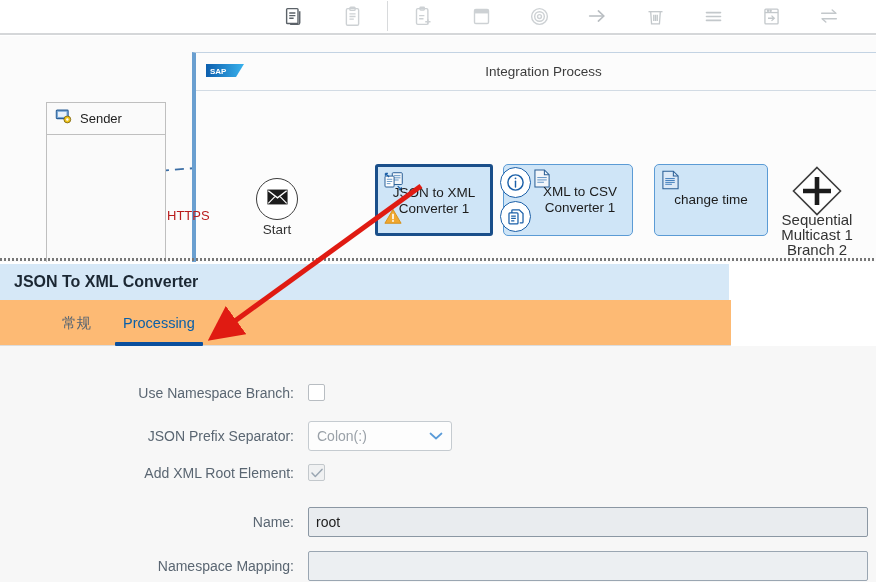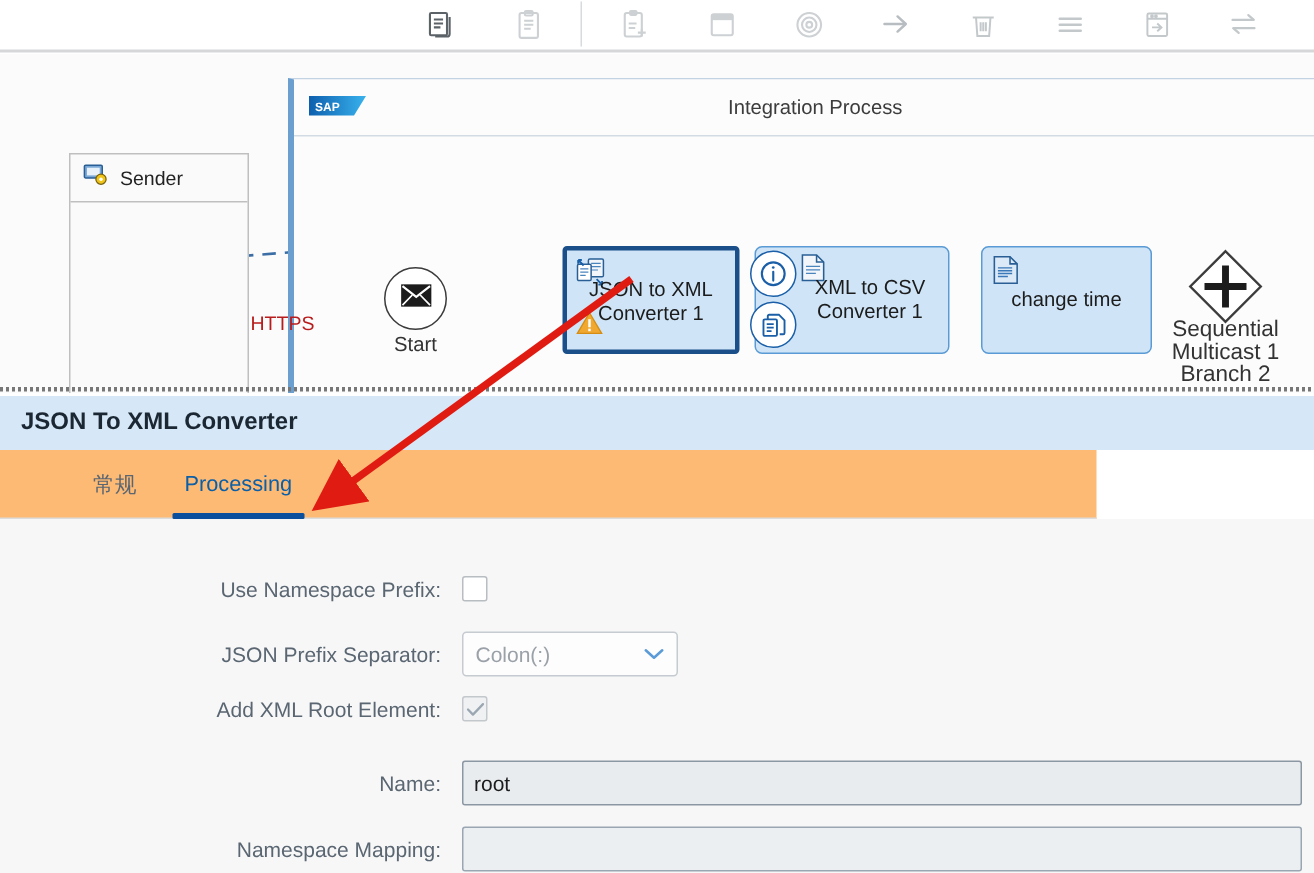--- a/index.html
+++ b/index.html
@@ -132,21 +132,21 @@
   #gateway-label {
     position: absolute; left: 760px; top: 176px; width: 114px;
     text-align: center; font-size: 15px; color: #333; line-height: 15px;
   }
 
   
   #annotation { position: absolute; left: 0; top: 0; width: 876px; height: 582px; pointer-events: none; }
 
   
   #panel-header {
-    position: absolute; left: 0; top: 264px; width: 876px; height: 36px;
+    position: absolute; left: 0; top: 264px; width: 729px; height: 36px;
     background: #d6e8f7;
     display: flex; align-items: center;
   }
   #panel-title {
     margin-left: 14px; font-size: 16px; font-weight: bold; color: #1b2733;
   }
   #tabbar {
     position: absolute; left: 0; top: 300px; width: 731px; height: 46px;
     background: #fdba74; border-bottom: 1px solid #dcdcdc;
     display: flex; align-items: flex-start; padding-left: 46px;
@@ -441,21 +441,21 @@
   </div>
 
   <div id="tabbar">
     <div class="tab">常规</div>
     <div class="tab active">Processing</div>
   </div>
 
   <div id="form">
 
     <div class="form-row" style="top:38px;">
-      <div class="form-label">Use Namespace Prefix:</div>
+      <div class="form-label">Use Namespace Branch:</div>
       <div class="cb"></div>
     </div>
 
     <div class="form-row" style="top:75px;">
       <div class="form-label">JSON Prefix Separator:</div>
       <div class="select">
         <span>Colon(:)</span>
         <span>
           <svg width="14" height="10" viewBox="0 0 14 10" fill="none" stroke="#5a9bd8" stroke-width="1.7" stroke-linecap="round" stroke-linejoin="round">
             <path d="M1.5 2.5 L7 7.5 L12.5 2.5"></path>

